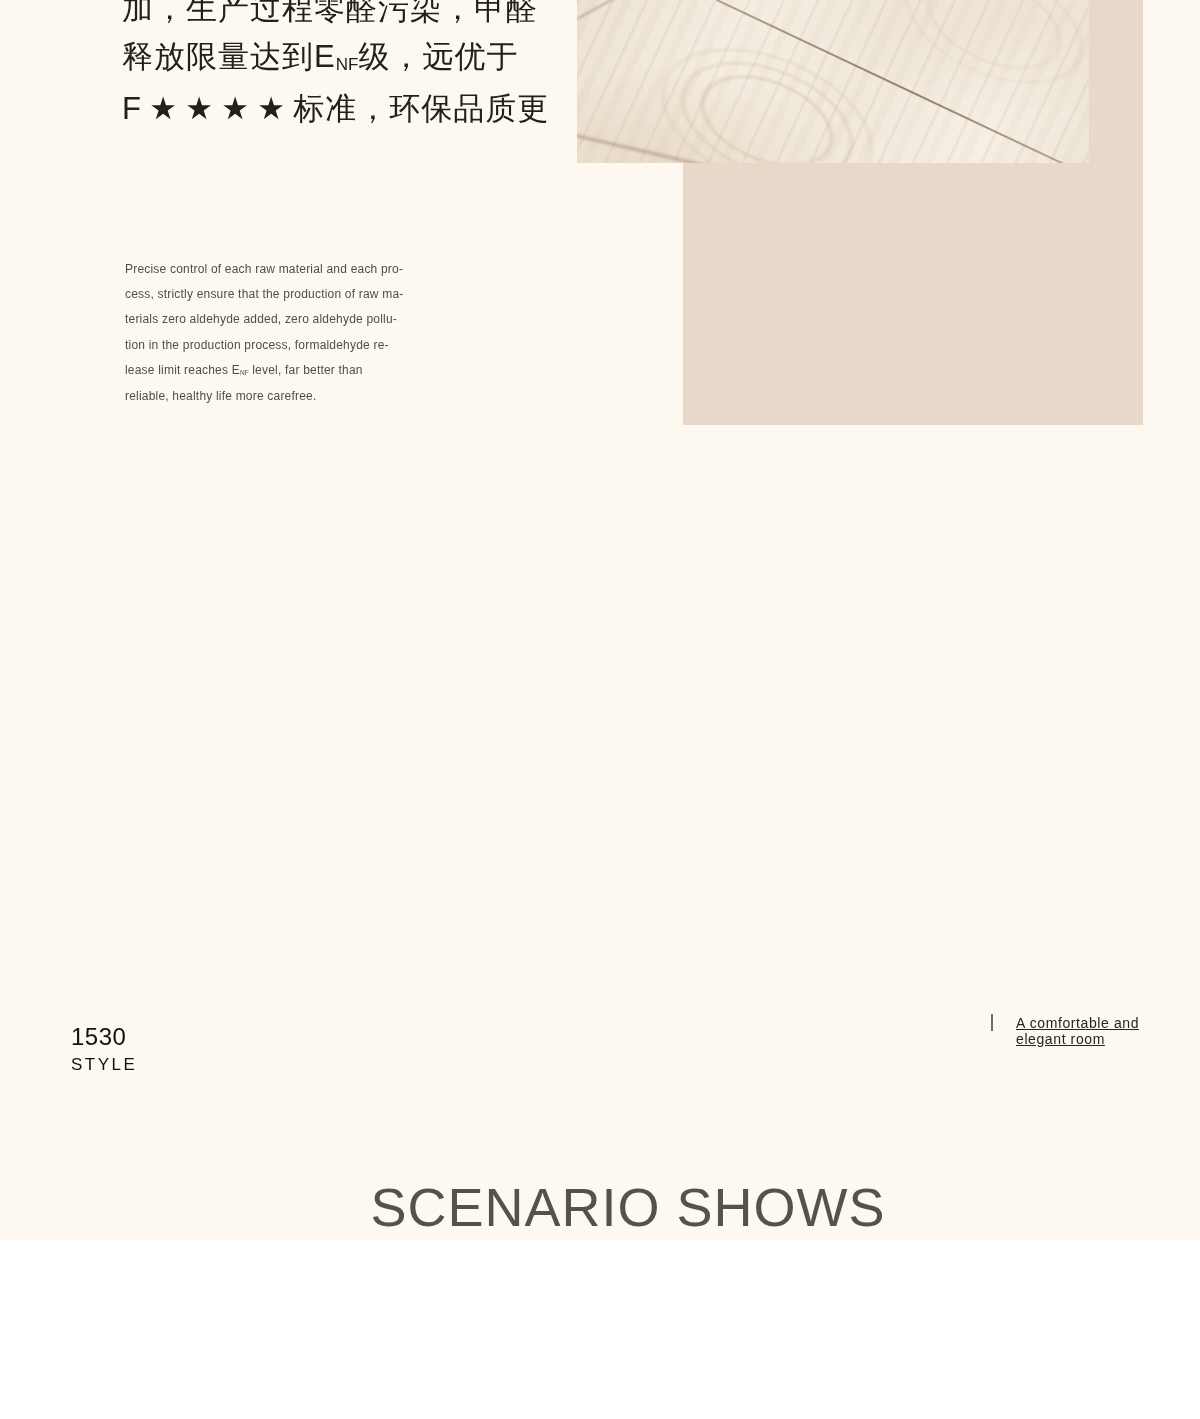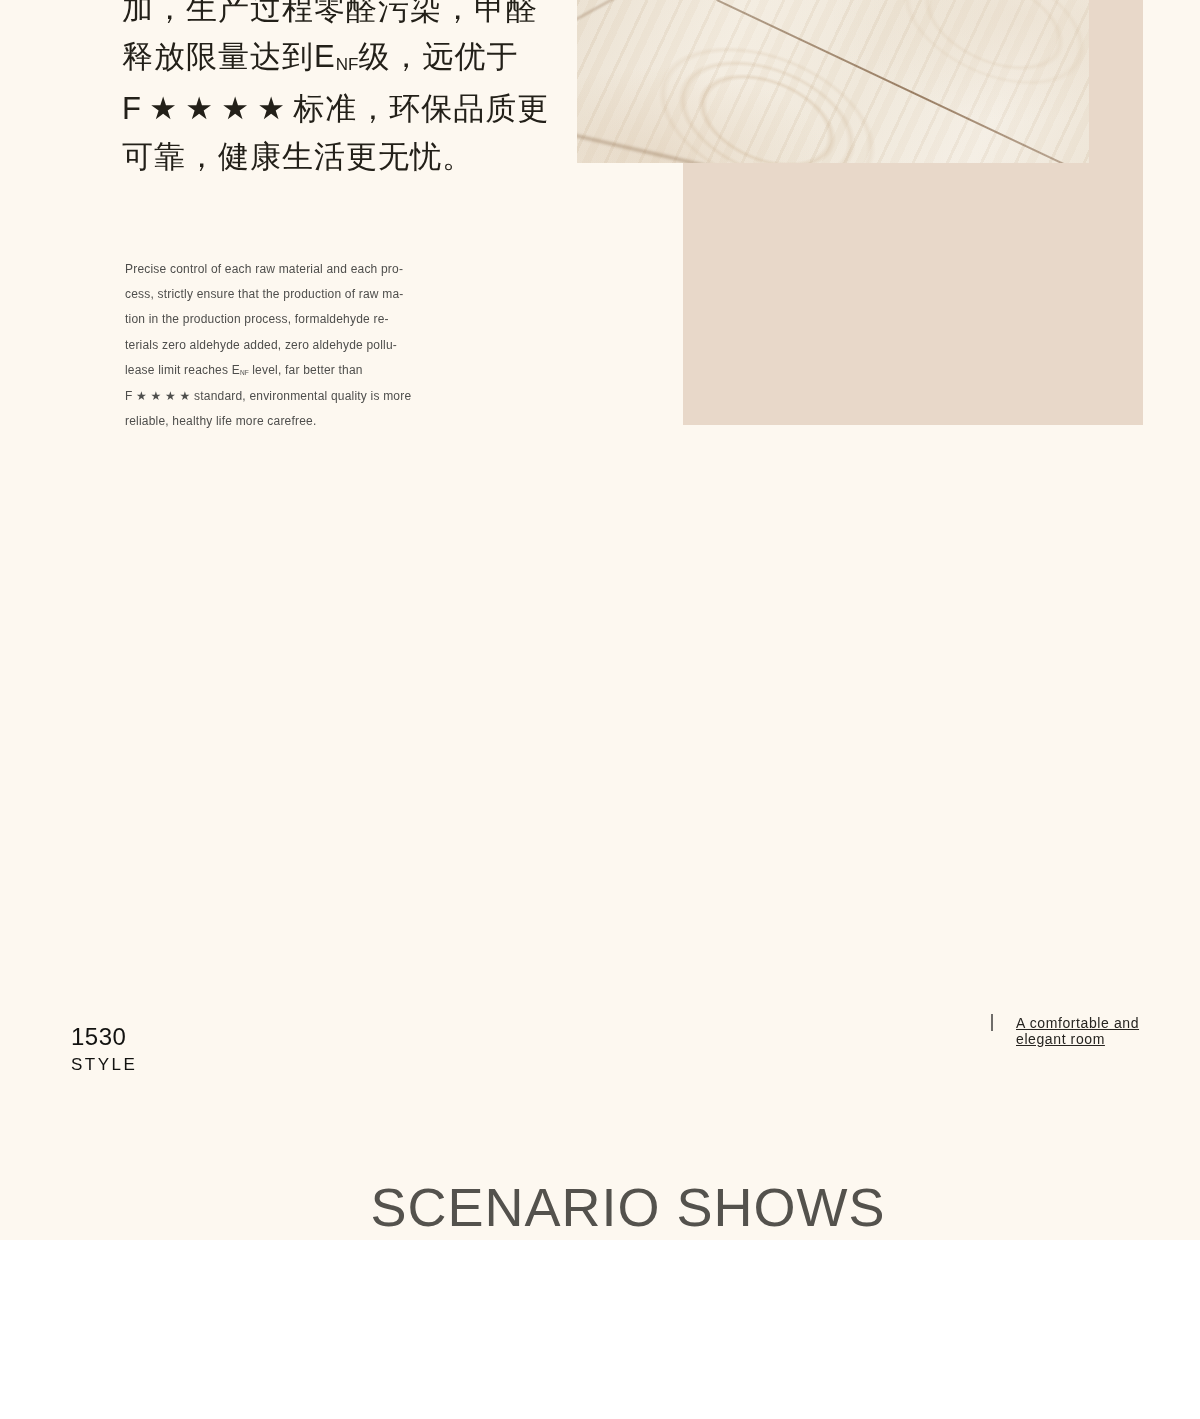--- a/index.html
+++ b/index.html
@@ -70,30 +70,28 @@
     <div class="seam seam2"></div>
     <div class="seam seam3"></div>
     <div class="grain grain1"></div>
     <div class="grain grain2"></div>
   </div>
 
   <div class="cn-paragraph">
     <div class="cn-line">加，生产过程零醛污染，甲醛</div>
     <div class="cn-line"><span>释放限量达到E</span><span class="subscript">NF</span><span>级，远优于</span></div>
     <div class="cn-line">F ★ ★ ★ ★ 标准，环保品质更</div>
-    <div class="cn-line">可靠，健康生活更无忧。</div>
   </div>
 
   <div class="en-paragraph">
     <div class="en-line">Precise control of each raw material and each pro-</div>
     <div class="en-line">cess, strictly ensure that the production of raw ma-</div>
+    <div class="en-line">terials zero aldehyde added, zero aldehyde pollu-</div>
     <div class="en-line">tion in the production process, formaldehyde re-</div>
-    <div class="en-line">terials zero aldehyde added, zero aldehyde pollu-</div>
     <div class="en-line"><span>lease limit reaches E</span><span class="subscript">NF</span><span> level, far better than</span></div>
-    <div class="en-line">F ★ ★ ★ ★ standard, environmental quality is more</div>
     <div class="en-line">reliable, healthy life more carefree.</div>
   </div>
 
   <div class="style-label">
     <div class="style-number">1530</div>
     <div class="style-word">STYLE</div>
   </div>
 
   <div class="caption-bar"></div>
   <div class="room-caption">

